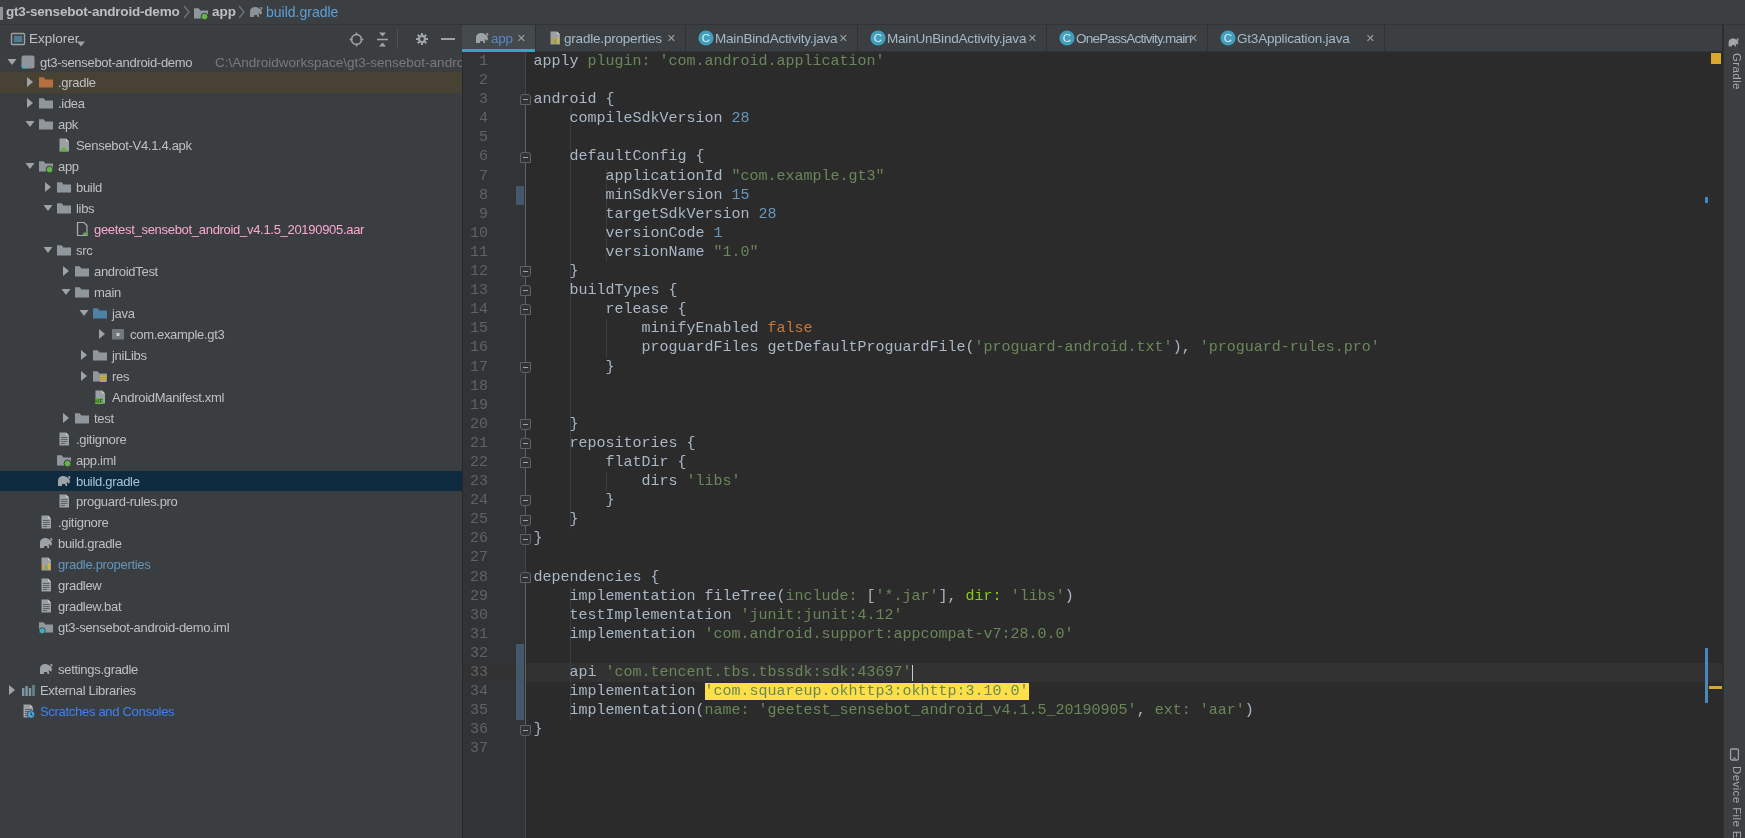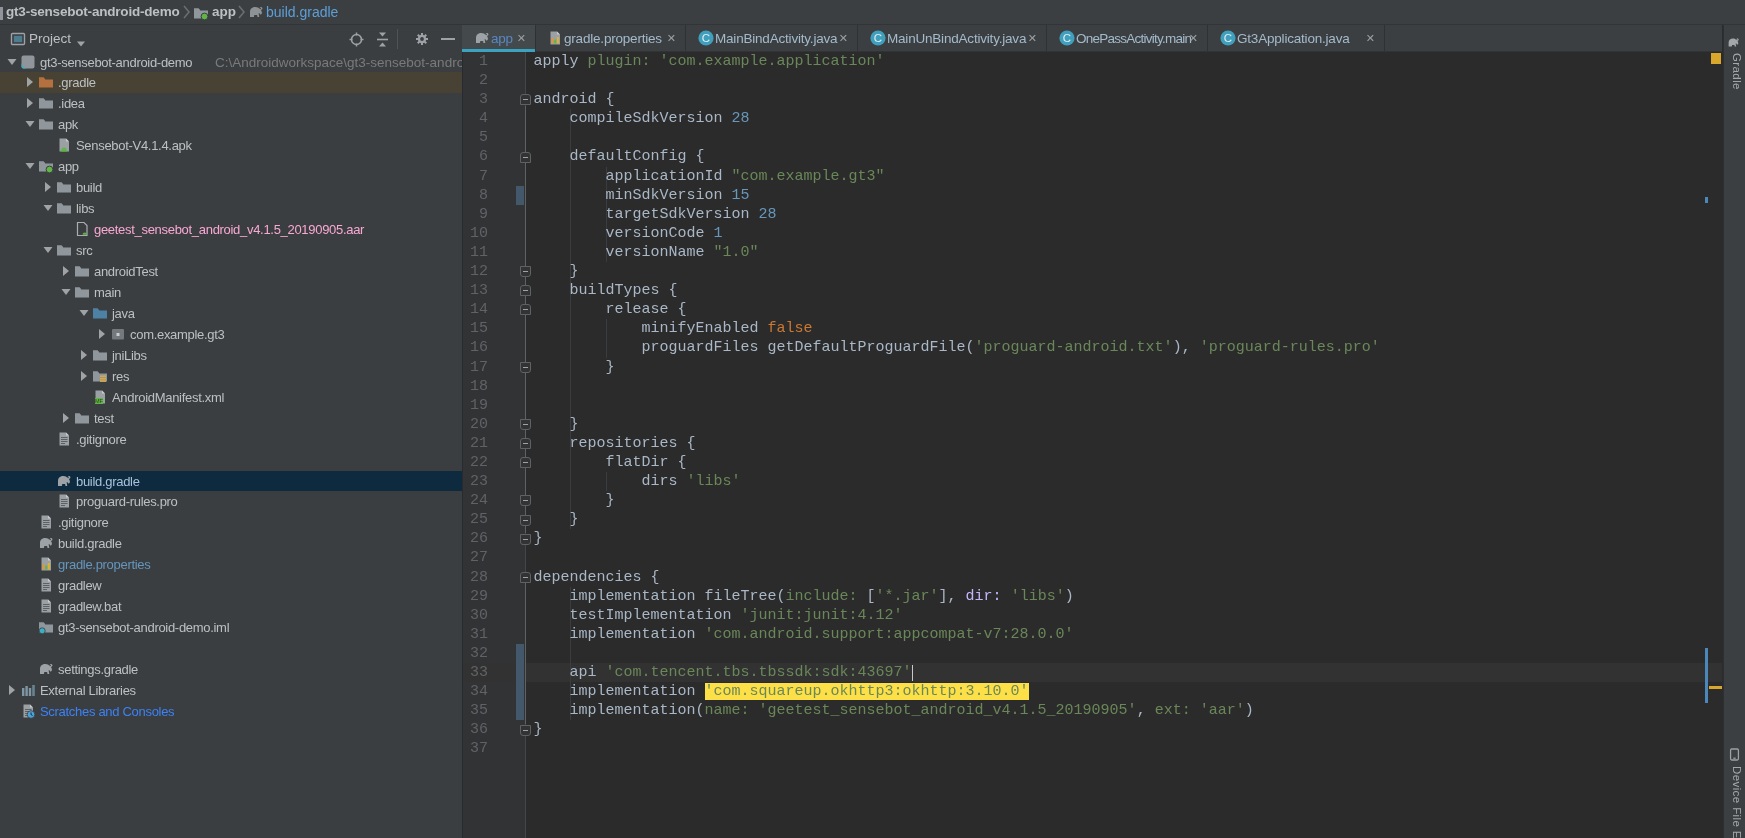--- a/index.html
+++ b/index.html
@@ -58,21 +58,21 @@
     <span class="abs" style="left:248px;top:4px"><svg width="16" height="16" viewBox="0 0 16 16" style="">
         <path d="M2 13 V8 C2 4.6 4.6 3.1 7.2 3.1 C9.4 3.1 10.9 3.9 11.6 5.2 C11.5 3.6 12.4 2.6 13.4 3 C14.6 3.5 14.8 5 13.9 5.6 C13.5 5.9 13 5.9 12.7 5.7 C13.8 6.9 14.2 8.6 13.7 9.8 C13.3 10.8 12.2 10.7 11.8 9.9 C11.5 9.3 11.2 8.9 10.9 9.1 C10.6 9.3 10.7 9.9 10.85 10.5 L11.3 13 H9.5 L9.1 11.1 H6.3 L5.9 13 Z" fill="#8d9296"></path>
         <circle cx="12.35" cy="4.4" r="0.5" fill="#2b2b2b"></circle>
       </svg></span>
     <span class="abs" style="left:266px;top:4px;font-size:14px;color:#5c9fd8">build.gradle</span>
   </div>
 <span class="abs" style="left:10px;top:31px"><svg width="16" height="16" viewBox="0 0 16 16" style="">
       <rect x="1.5" y="2.5" width="13" height="11" rx="1" fill="none" stroke="#9da2a6" stroke-width="1.4"></rect>
       <rect x="3.8" y="4.8" width="8.4" height="6.4" fill="#4e7d92"></rect>
     </svg></span>
-<span class="abs" style="left:29px;top:32px;color:#bcc0c3;font-size:13.5px;line-height:14px">Project</span>
+<span class="abs" style="left:29px;top:32px;color:#bcc0c3;font-size:13.5px;line-height:14px">Explorer</span>
 <span class="abs" style="left:76px;top:34px"><svg width="10" height="8" viewBox="0 0 10 8" style="">
       <path d="M1 1.5 L9 1.5 L5 6.5 Z" fill="#9fa3a6"></path>
     </svg></span>
 <span class="abs" style="left:349px;top:32px"><svg width="15" height="15" viewBox="0 0 15 15" style="">
       <circle cx="7.5" cy="7.5" r="5" fill="none" stroke="#9da2a6" stroke-width="1.5"></circle>
       <g stroke="#9da2a6" stroke-width="1.5">
         <line x1="7.5" y1="0.5" x2="7.5" y2="3.5"></line>
         <line x1="7.5" y1="11.5" x2="7.5" y2="14.5"></line>
         <line x1="0.5" y1="7.5" x2="3.5" y2="7.5"></line>
         <line x1="11.5" y1="7.5" x2="14.5" y2="7.5"></line>
@@ -351,20 +351,30 @@
           <path d="M10 1.5 l3 3 h-3 Z" fill="#c6cacc"></path>
           <g stroke="#5b6164" stroke-width="1">
             <line x1="5" y1="6.5" x2="11.5" y2="6.5"></line>
             <line x1="5" y1="8.5" x2="11.5" y2="8.5"></line>
             <line x1="5" y1="10.5" x2="11.5" y2="10.5"></line>
             <line x1="5" y1="12.5" x2="9" y2="12.5"></line>
           </g>
         </svg>
       </span>
       <span class="tt" style="left:76px;color:#bcc0c3">.gitignore</span>
+    </div>
+    <div class="trow" style="top:449.55px;">
+      <span class="ti" style="left:56px">
+        <svg width="16" height="16" viewBox="0 0 16 16" style="">
+          <path d="M1 3.5 h4.6 l1.7 2 H15 v8 H1 Z" fill="#8f979d"></path>
+          <path d="M1 3.5 h4.6 l1.7 2 H1 Z" fill="#8f979d"></path>
+          <circle cx="11.5" cy="11.5" r="3.4" fill="#61b544" stroke="#3b3e40" stroke-width="1"></circle>
+        </svg>
+      </span>
+      <span class="tt" style="left:76px;color:#bcc0c3">app.iml</span>
     </div>
     <div class="trow" style="top:470.50px;background:#0d2a3f;">
       <span class="ti" style="left:56px">
         <svg width="16" height="16" viewBox="0 0 16 16" style="">
           <path d="M2 13 V8 C2 4.6 4.6 3.1 7.2 3.1 C9.4 3.1 10.9 3.9 11.6 5.2 C11.5 3.6 12.4 2.6 13.4 3 C14.6 3.5 14.8 5 13.9 5.6 C13.5 5.9 13 5.9 12.7 5.7 C13.8 6.9 14.2 8.6 13.7 9.8 C13.3 10.8 12.2 10.7 11.8 9.9 C11.5 9.3 11.2 8.9 10.9 9.1 C10.6 9.3 10.7 9.9 10.85 10.5 L11.3 13 H9.5 L9.1 11.1 H6.3 L5.9 13 Z" fill="#9da2a6"></path>
           <circle cx="12.35" cy="4.4" r="0.5" fill="#2b2b2b"></circle>
         </svg>
       </span>
       <span class="tt" style="left:76px;color:#a8c3d9">build.gradle</span>
     </div>
@@ -542,21 +552,21 @@
 28
 29
 30
 31
 32
 33
 34
 35
 36
 37</pre>
-<pre id="code">apply <span style="color:#6a8759">plugin:</span> <span style="color:#6a8759">'com.example.application'</span>
+<pre id="code">apply <span style="color:#6a8759">plugin:</span> <span style="color:#6a8759">'com.android.application'</span>
 
 android {
     compileSdkVersion <span style="color:#6897bb">28</span>
 
     defaultConfig {
         applicationId <span style="color:#6a8759">"com.example.gt3"</span>
         minSdkVersion <span style="color:#6897bb">15</span>
         targetSdkVersion <span style="color:#6897bb">28</span>
         versionCode <span style="color:#6897bb">1</span>
         versionName <span style="color:#6a8759">"1.0"</span>
@@ -570,21 +580,21 @@
 
     }
     repositories {
         flatDir {
             dirs <span style="color:#6a8759">'libs'</span>
         }
     }
 }
 
 dependencies {
-    implementation fileTree(<span style="color:#6a8759">include:</span> [<span style="color:#6a8759">'*.jar'</span>], <span style="color:#c4b5fd">dir:</span> <span style="color:#6a8759">'libs'</span>)
+    implementation fileTree(<span style="color:#6a8759">include:</span> [<span style="color:#6a8759">'*.jar'</span>], <span style="color:#84cc16">dir:</span> <span style="color:#6a8759">'libs'</span>)
     testImplementation <span style="color:#6a8759">'junit:junit:4.12'</span>
     implementation <span style="color:#6a8759">'com.android.support:appcompat-v7:28.0.0'</span>
 
     api <span style="color:#6a8759">'com.tencent.tbs.tbssdk:sdk:43697'</span>
     implementation <span class="s hl">'com.squareup.okhttp3:okhttp:3.10.0'</span>
     implementation(<span style="color:#6a8759">name:</span> <span style="color:#6a8759">'geetest_sensebot_android_v4.1.5_20190905'</span>, <span style="color:#6a8759">ext:</span> <span style="color:#6a8759">'aar'</span>)
 }
 </pre>
 <div class="fl" style="top:105.8px;height:427.3px"></div>
 <div class="fl" style="top:583.2px;height:140.8px"></div>

